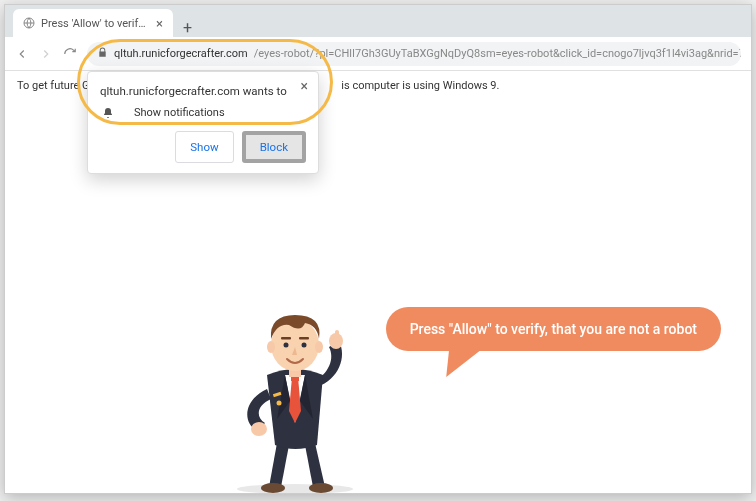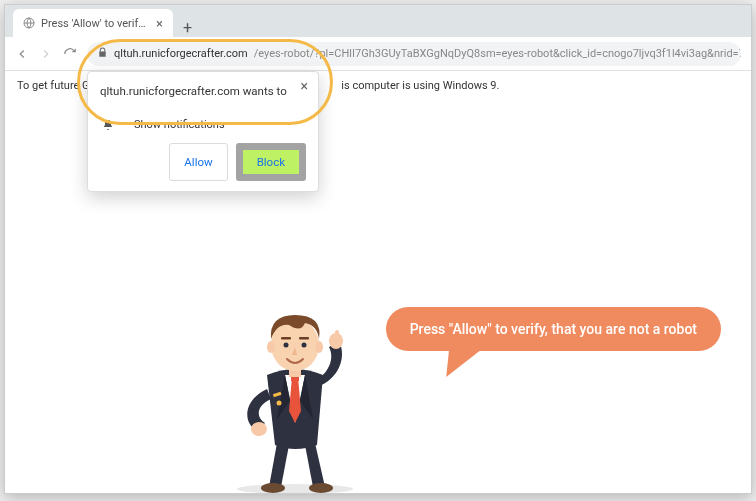--- a/index.html
+++ b/index.html
@@ -15,27 +15,27 @@
   .nav-btn { color: #888; cursor: pointer; display: flex; align-items: center; }
   .nav-btn svg { width: 14px; height: 14px; }
   .addr-field { flex: 1; height: 24px; background: #f1f3f4; border-radius: 12px; display: flex; align-items: center; padding: 0 10px; gap: 6px; font-size: 11px; color: #555; overflow: hidden; }
   .addr-field .lock { color: #666; }
   .addr-field .domain { color: #333; }
   .addr-field .path { color: #888; white-space: nowrap; }
   .content { position: relative; height: calc(100% - 66px); background: #fff; }
   .top-text { font-size: 11px; color: #333; padding: 8px 12px; white-space: nowrap; }
   .perm-popup { position: absolute; top: 0px; left: 82px; width: 232px; background: #fff; border: 1px solid #ddd; border-radius: 4px; box-shadow: 0 6px 18px rgba(0,0,0,.18); padding: 12px 12px 10px 12px; z-index: 10; }
   .perm-popup .close-x { position: absolute; top: 6px; right: 10px; color: #666; font-size: 14px; cursor: pointer; }
-  .perm-heading { font-size: 11.5px; color: #333; margin-bottom: 20px; }
+  .perm-heading { font-size: 11.5px; color: #333; margin-bottom: 8px; }
   .perm-row { display: flex; align-items: center; gap: 20px; font-size: 11px; color: #333; margin-bottom: 12px; padding-left: 2px; }
   .perm-row .bell { width: 12px; height: 12px; color: #555; }
   .perm-buttons { display: flex; justify-content: flex-end; gap: 8px; }
   .perm-buttons button { font-size: 11.5px; padding: 5px 14px; border-radius: 3px; cursor: pointer; }
   .btn-allow { color: #1a73e8; background: #fff; border: 1px solid #dadce0; }
-  .btn-block { color: #1a73e8; background: #bef264; border: 7px solid #a3a3a3; }
+  .btn-block { color: #1a73e8; background: #e5e5e5; border: 4px solid #a3a3a3; }
   .highlight-oval { position: absolute; top: -32px; left: 72px; width: 256px; height: 86px; border: 3px solid #f5b947; border-radius: 50px; pointer-events: none; z-index: 11; }
   .speech { position: absolute; right: 30px; top: 236px; z-index: 5; }
   .bubble { background: #f08b60; color: #fff; font-size: 14px; font-weight: 500; padding: 14px 24px; border-radius: 26px; white-space: nowrap; position: relative; }
   .bubble-tail { position: absolute; left: 62px; bottom: -26px; width: 0; height: 0; border-top: 34px solid #f08b60; border-right: 40px solid transparent; transform: skewX(-6deg); }
   .businessman { position: absolute; bottom: 0; left: 200px; width: 180px; height: 200px; z-index: 4; }
   .businessman svg { width: 100%; height: 100%; }
 </style>
 </head>
 <body>
 
@@ -100,21 +100,21 @@
       </div>
       <div class="perm-row">
         <span class="bell">
           <svg viewBox="0 0 24 24" fill="currentColor">
               <path d="M12 2a6 6 0 016 6v4l2 3v1H4v-1l2-3V8a6 6 0 016-6zm-2 18h4a2 2 0 01-4 0z"></path>
             </svg>
         </span>
         <span>Show notifications</span>
       </div>
       <div class="perm-buttons">
-        <button class="btn-allow">Allow</button>
+        <button class="btn-allow">Show</button>
         <button class="btn-block">Block</button>
       </div>
     </div>
 
     <div class="speech">
       <div class="bubble">Press "Allow" to verify, that you are not a robot</div>
       <div class="bubble-tail"></div>
     </div>
 
     <div class="businessman">

